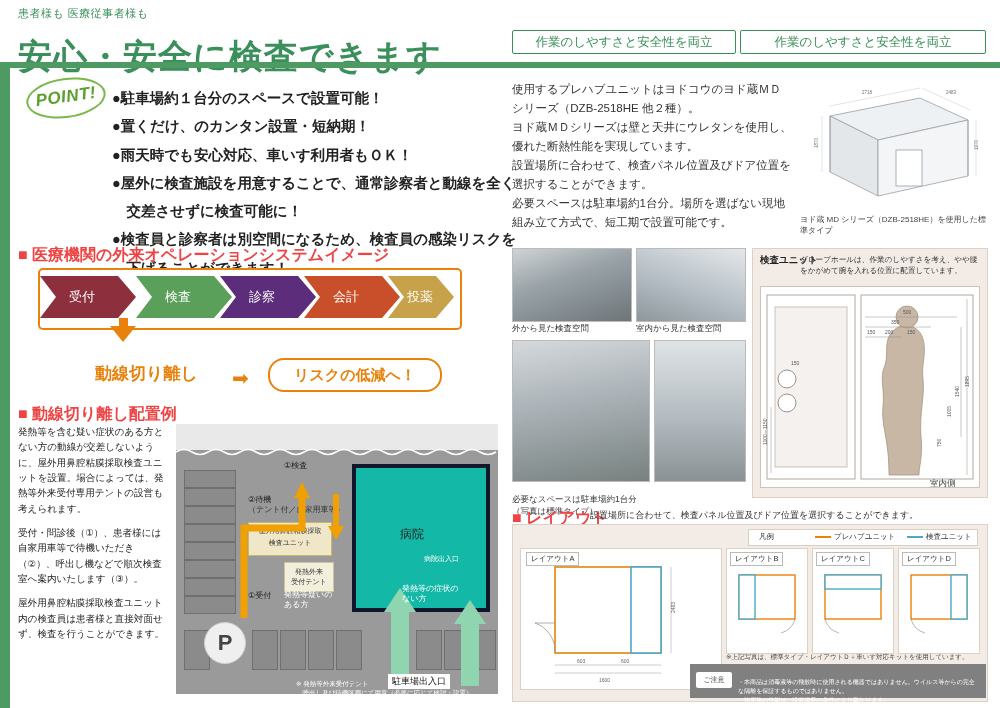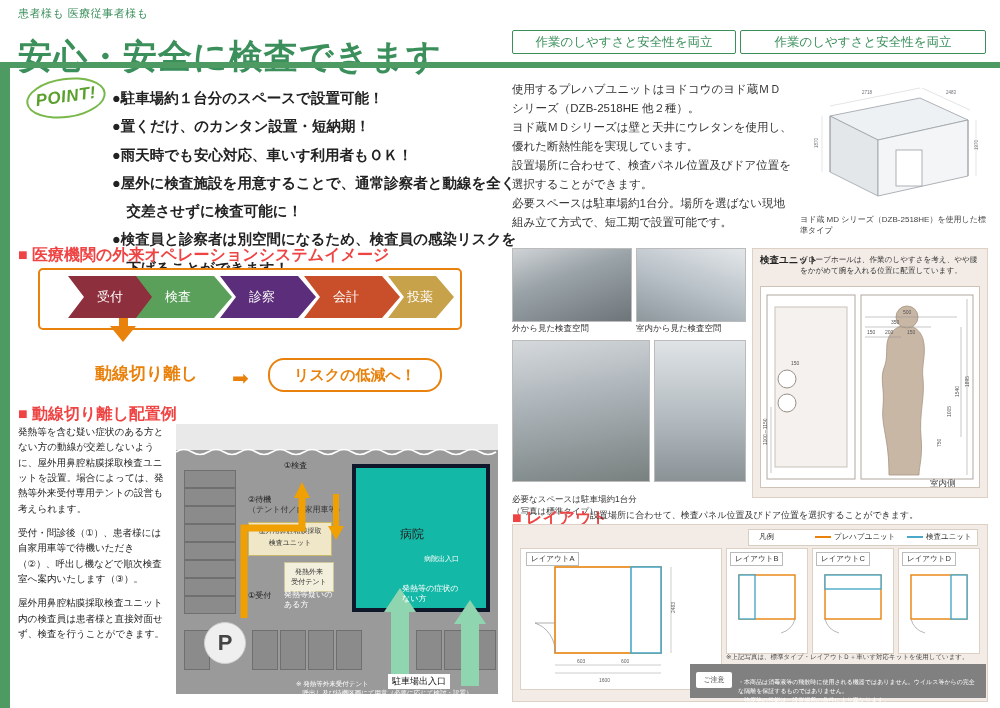--- a/index.html
+++ b/index.html
@@ -151,21 +151,21 @@
         <text x="178" y="74" transform="rotate(-90 178,74)">1970</text>
         <text x="18" y="72" transform="rotate(-90 18,72)">1870</text>
       </g>
     </svg>
   </div>
   <div class="unit-cap">ヨド蔵 MD シリーズ（DZB-2518HE）を使用した標準タイプ</div>
 
   <div class="sec-title flow-head">■ 医療機関の外来オペレーションシステムイメージ</div>
   <div class="flow-box"></div>
 
-  <div class="chev" style="left:68px;width:84px;">
+  <div class="chev" style="left:40px;width:84px;">
     <svg width="96" height="42" style="position:absolute;left:0;top:0;">
       <polygon points="0,0 78,0 96,21 78,42 0,42 16,21" fill="#8d2f3d"></polygon>
     </svg>
     <span class="lbl">受付</span>
   </div>
   <div class="chev" style="left:136px;width:84px;">
     <svg width="96" height="42" style="position:absolute;left:0;top:0;">
       <polygon points="0,0 78,0 96,21 78,42 0,42 16,21" fill="#5aa05a"></polygon>
     </svg>
     <span class="lbl">検査</span>

